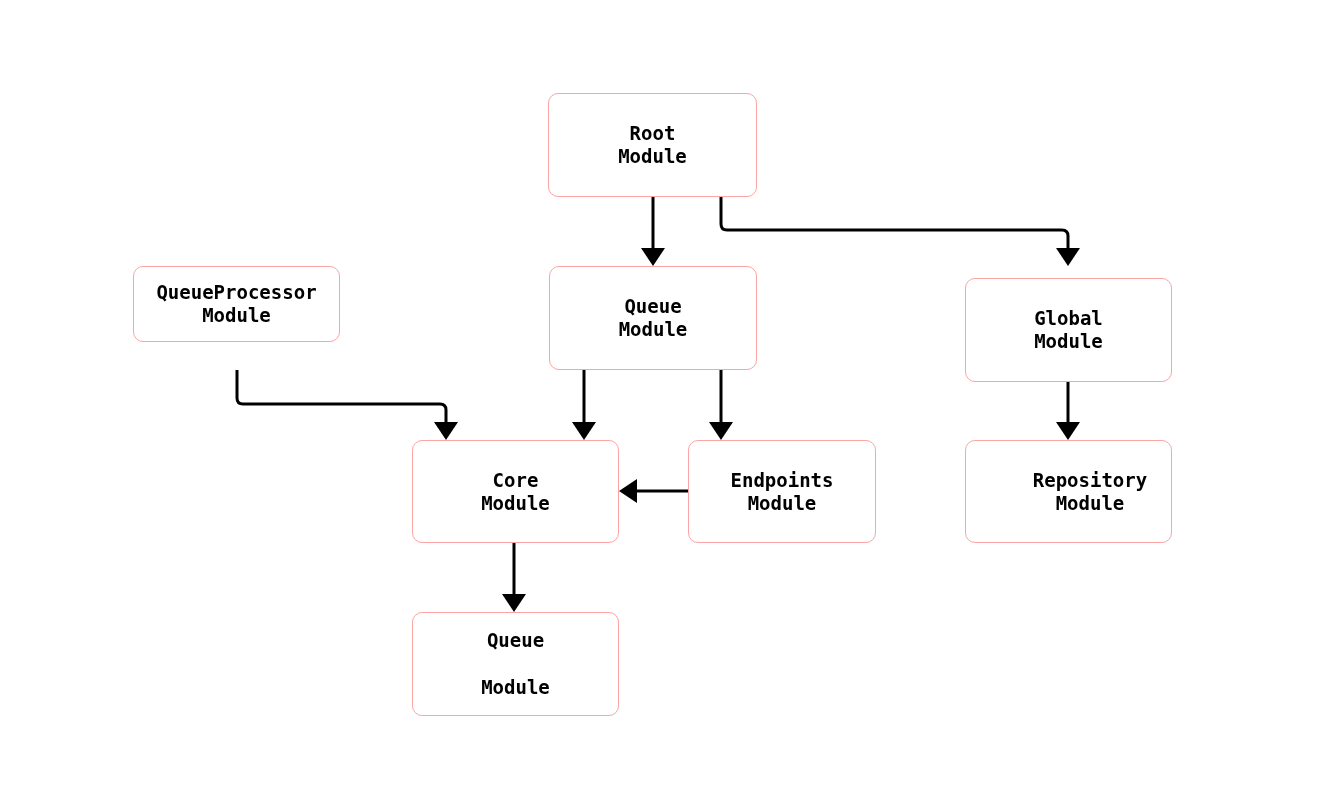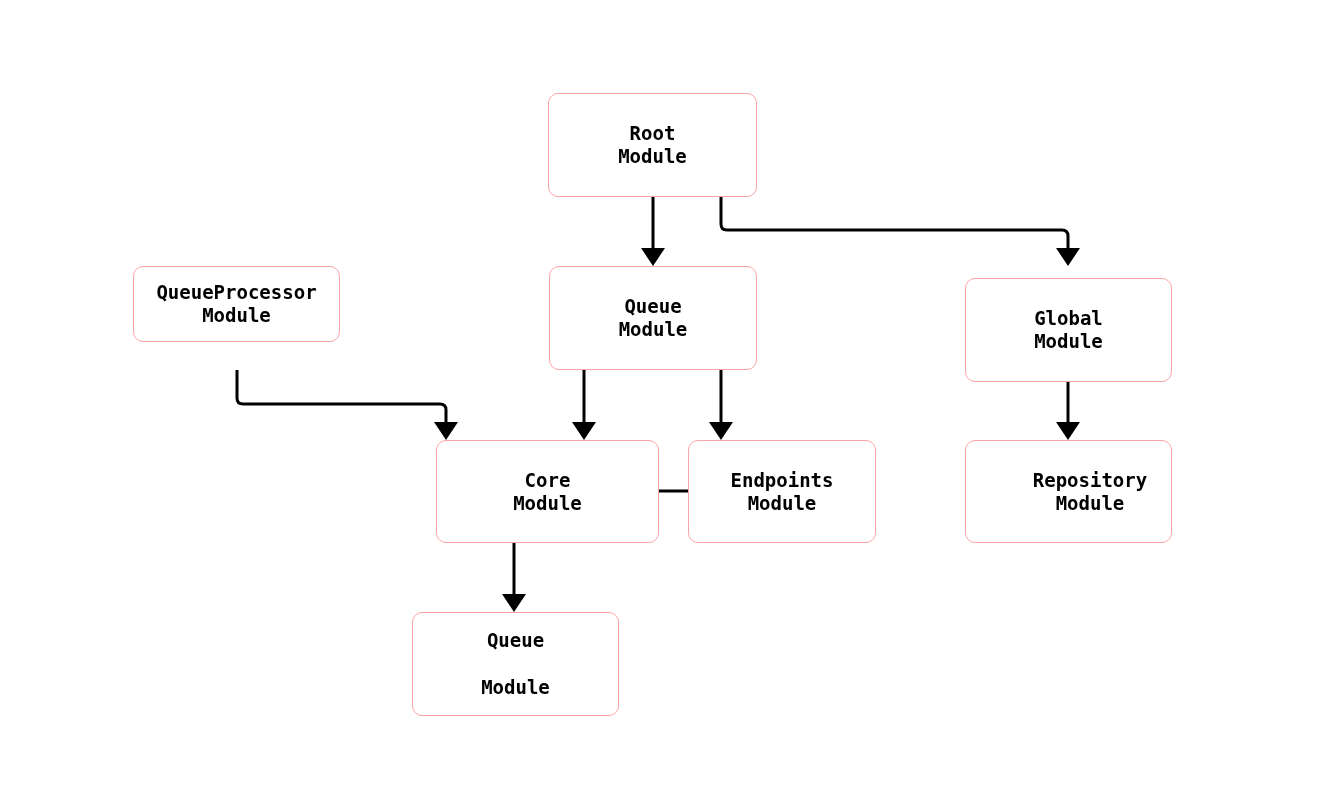--- a/index.html
+++ b/index.html
@@ -45,21 +45,21 @@
     font-weight: bold;
     font-size: 19px;
     line-height: 23px;
     color: #000000;
   }
   
   #n-root          { left: 548px;  top: 93px;  width: 209px; height: 104px; }
   #n-queueproc     { left: 133px;  top: 266px; width: 207px; height: 76px; }
   #n-server        { left: 549px;  top: 266px; width: 208px; height: 104px; }
   #n-global        { left: 965px;  top: 266px; width: 207px; height: 104px; margin-top: 12px; }
-  #n-core          { left: 436px;  top: 440px; width: 223px; height: 103px; }
+  #n-core          { left: 412px;  top: 440px; width: 207px; height: 103px; }
   #n-endpoints     { left: 688px;  top: 440px; width: 188px; height: 103px; }
   #n-repository    { left: 965px;  top: 440px; width: 207px; height: 103px; padding-left: 43px; }
   #n-queue         { left: 412px;  top: 612px; width: 207px; height: 104px; gap: 24px; }
 </style>
 </head>
 <body>
 
 <div class="stage">
 
   <svg class="edges-layer" width="1337" height="809" viewBox="0 0 1337 809" xmlns="http://www.w3.org/2000/svg">

